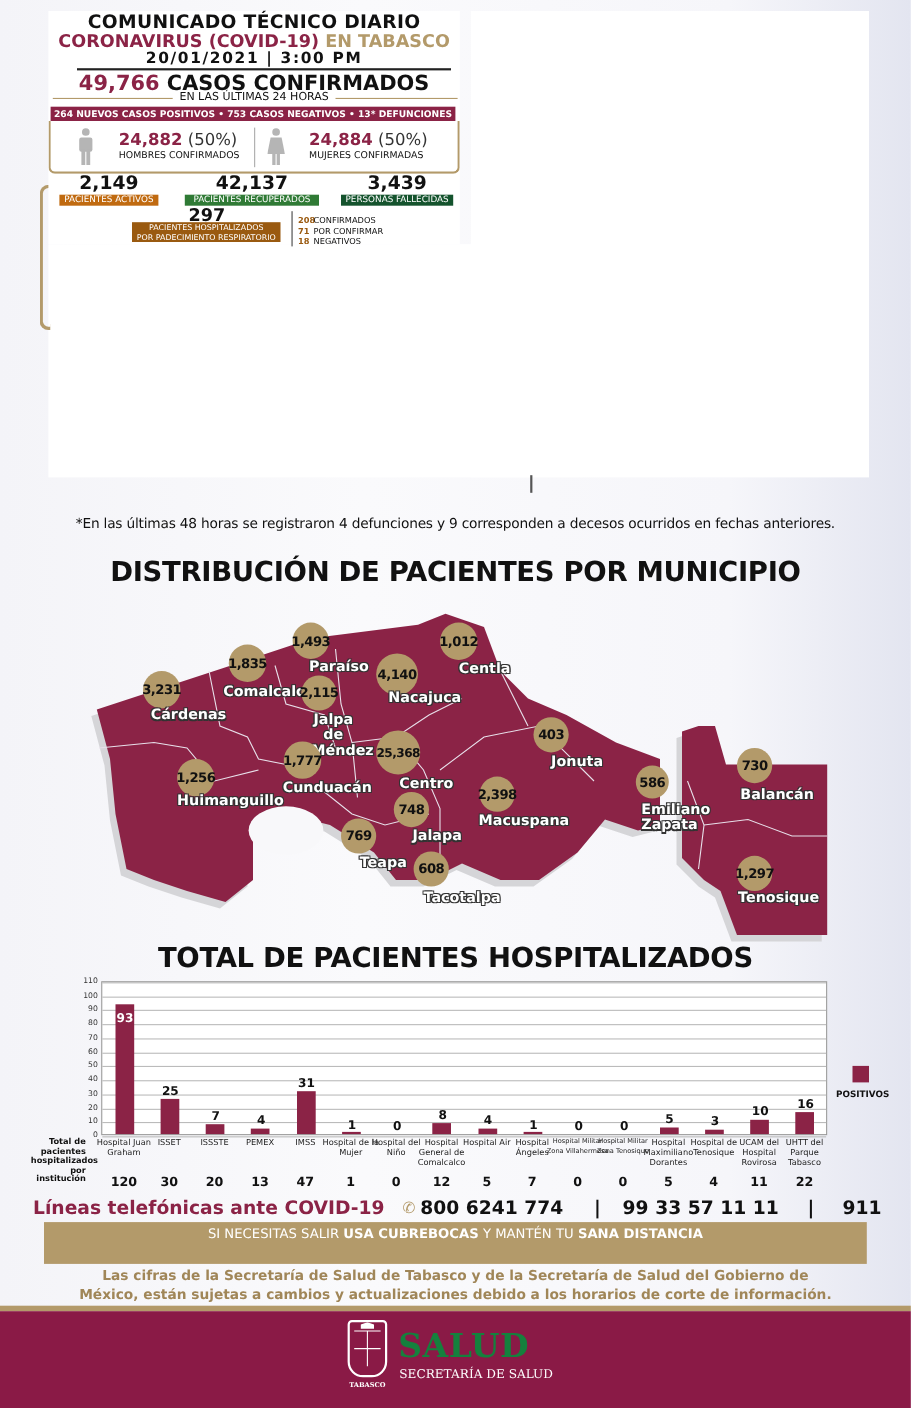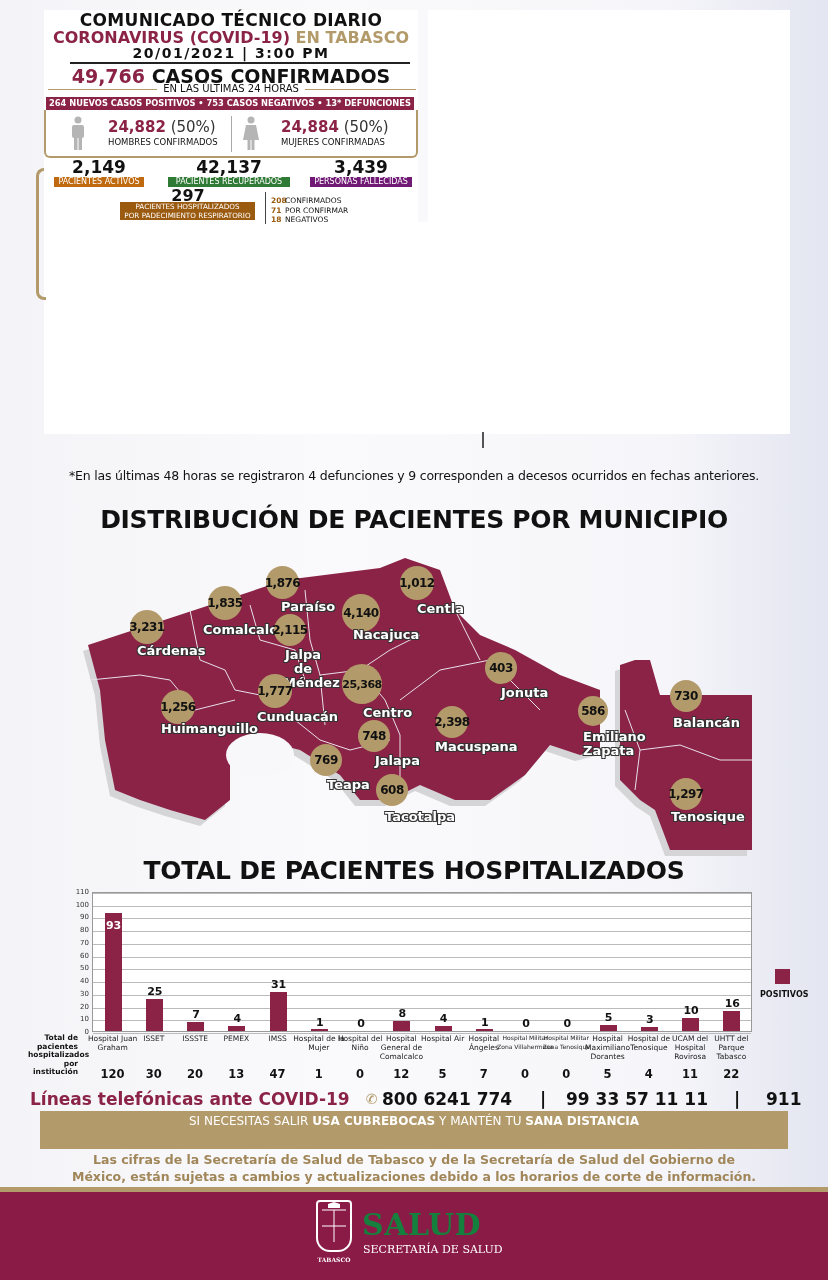--- a/index.html
+++ b/index.html
@@ -112,21 +112,21 @@
 <div class="abs" style="left:54px;top:157px;width:90px;">
   <div class="stat-num">2,149</div>
   <div class="stat-lbl" style="background:#c06a10;">PACIENTES ACTIVOS</div>
 </div>
 <div class="abs" style="left:168px;top:157px;width:122px;">
   <div class="stat-num">42,137</div>
   <div class="stat-lbl" style="background:#2f7a35;">PACIENTES RECUPERADOS</div>
 </div>
 <div class="abs" style="left:310px;top:157px;width:102px;">
   <div class="stat-num">3,439</div>
-  <div class="stat-lbl" style="background:#701a75;">PERSONAS FALLECIDAS</div>
+  <div class="stat-lbl" style="background:#14532d;">PERSONAS FALLECIDAS</div>
 </div>
 
 <div class="abs hosp-num">297</div>
 <div class="abs hosp-lbl">
     <div>PACIENTES HOSPITALIZADOS</div>
     <div>POR PADECIMIENTO RESPIRATORIO</div>
   </div>
 <div class="abs hosp-div"></div>
 <div class="abs hosp-breakdown">
   <div><b>208</b><span>CONFIRMADOS</span></div>
@@ -159,21 +159,21 @@
       <path d="M395,60 L420,110"></path>
       <path d="M235,170 L260,190 L290,200 L330,190"></path>
       <path d="M565,160 L580,200 L575,240"></path>
       <path d="M580,200 L620,195 L660,210 L692,210"></path>
     </g>
   </svg>
   <div class="bubble" style="left:148px;top:36px;width:34px;height:34px;">1,835</div>
   <div class="mlabel" style="left:118px;top:73px;">Comalcalco</div>
   <div class="bubble" style="left:70px;top:60px;width:34px;height:34px;">3,231</div>
   <div class="mlabel" style="left:52px;top:94px;">Cárdenas</div>
-  <div class="bubble" style="left:206px;top:16px;width:33px;height:33px;">1,876</div>
+  <div class="bubble" style="left:206px;top:16px;width:33px;height:33px;">1,493</div>
   <div class="mlabel" style="left:196px;top:50px;">Paraíso</div>
   <div class="bubble" style="left:214px;top:64px;width:32px;height:32px;">2,115</div>
   <div class="mlabel" style="left:198px;top:98px;width:65px;white-space:normal;">Jalpa de Méndez</div>
   <div class="bubble" style="left:282px;top:44px;width:38px;height:38px;">4,140</div>
   <div class="mlabel" style="left:268px;top:78px;">Nacajuca</div>
   <div class="bubble" style="left:340px;top:16px;width:34px;height:34px;">1,012</div>
   <div class="mlabel" style="left:332px;top:52px;">Centla</div>
   <div class="bubble" style="left:101px;top:140px;width:34px;height:34px;">1,256</div>
   <div class="mlabel" style="left:76px;top:172px;">Huimanguillo</div>
   <div class="bubble" style="left:198px;top:124px;width:34px;height:34px;">1,777</div>

